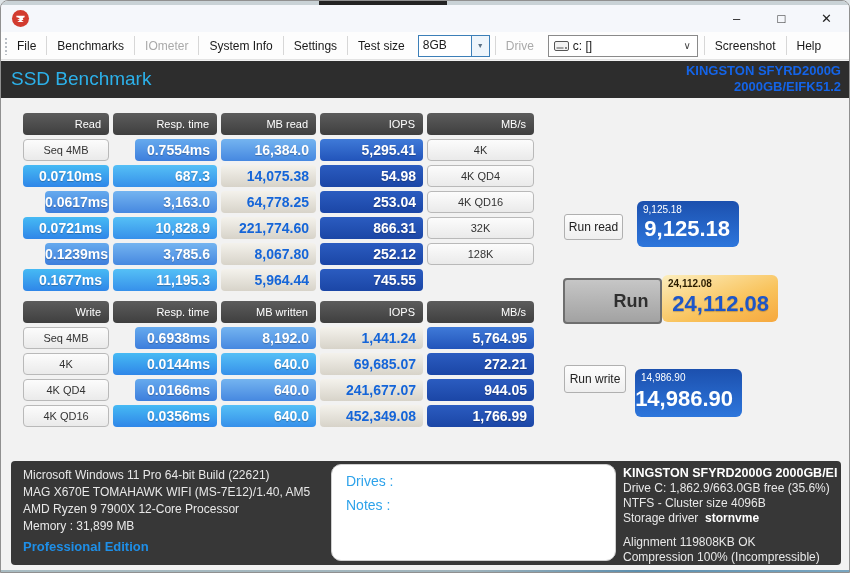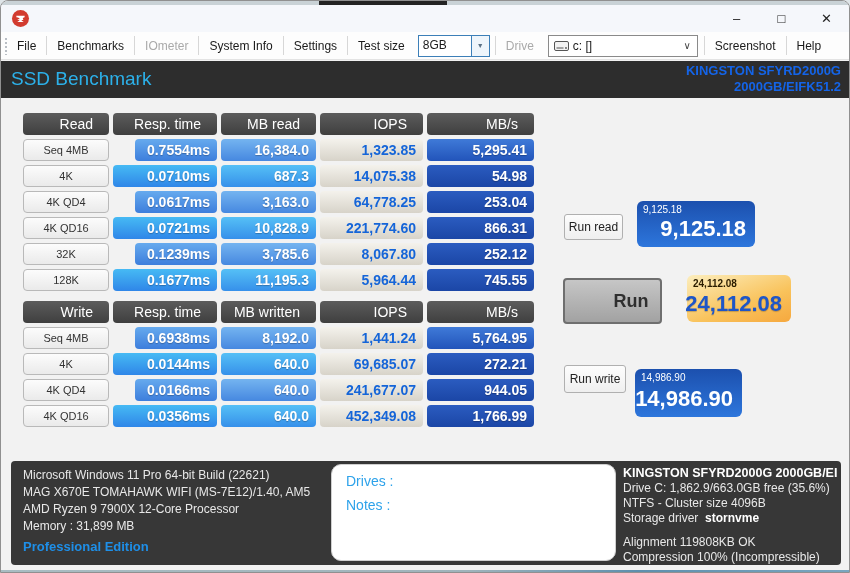--- a/index.html
+++ b/index.html
@@ -30,43 +30,43 @@
   .combo-drive .chev{margin-left:auto;margin-right:6px;color:#444;font-size:10px;}
   
   .band{position:absolute;left:0;top:60px;width:100%;height:37px;background:#2d2d2d;}
   .band-title{position:absolute;left:10px;top:7px;font-size:19px;color:#2cb1ea;}
   .band-device{position:absolute;right:8px;top:2px;text-align:right;font-size:13px;font-weight:bold;color:#1464e8;line-height:16px;}
   
   .bench-table{position:absolute;display:grid;grid-template-columns:86px 104px 95px 103px 107px;gap:4px;grid-auto-rows:22px;}
   #read-table{left:22px;top:112px;}
   #write-table{left:22px;top:300px;}
   .cell{border-radius:4px;line-height:22px;box-sizing:border-box;}
-  .cell-hdr{background:linear-gradient(180deg,#5c5c5c,#3f3f3f);color:#fff;font-size:14px;text-align:right;padding-right:16px;}
+  .cell-hdr{background:linear-gradient(180deg,#5c5c5c,#3f3f3f);color:#fff;font-size:11px;text-align:right;padding-right:8px;}
   .cell-label{background:linear-gradient(180deg,#fcfcfc,#eaeaea);border:1px solid #b9b9b9;color:#333;font-size:11px;text-align:center;line-height:20px;}
   .num{font-size:14px;font-weight:bold;text-align:right;padding-right:7px;color:#fff;text-shadow:0 1px 1px rgba(0,0,0,.25);}
   .cell-resp.tone-a{background:linear-gradient(180deg,#66aaee,#3d7edc);margin-left:22px;}
   .cell-resp.tone-b{background:linear-gradient(180deg,#46baf4,#2f86e8);}
   .cell-mb.tone-a{background:linear-gradient(180deg,#74b4f0,#4688e0);}
   .cell-mb.tone-b{background:linear-gradient(180deg,#55c0f6,#3690ea);}
   .cell-iops{background:linear-gradient(180deg,#f4f2ec,#d7d3c9);color:#1565d8 !important;text-shadow:none !important;}
   .cell-mbps{background:linear-gradient(180deg,#2b5cc0,#1b46a6);}
   .cell-mbps.bright{background:linear-gradient(180deg,#3f7ad8,#2254ba);}
   
   .btn-std{position:absolute;background:linear-gradient(180deg,#fdfdfd,#efefef);border:1px solid #b0b0b0;border-radius:3px;font-size:12px;color:#222;display:flex;align-items:center;justify-content:center;}
   #run-read{left:563px;top:213px;width:57px;height:24px;}
   #run-write{left:563px;top:364px;width:60px;height:26px;}
   .btn-run{position:absolute;left:562px;top:277px;width:58px;height:42px;background:linear-gradient(180deg,#c6c6c6,#a2a2a2);border:2px solid #6f6f6f;border-radius:4px;font-size:18px;font-weight:bold;color:#2f2f2f;display:flex;align-items:center;justify-content:center;padding-left:37px;}
   .score{position:absolute;border-radius:6px;}
   .score .sm{position:absolute;left:6px;top:3px;font-size:10px;}
   .score .lg{position:absolute;right:9px;bottom:5px;font-size:22px;font-weight:bold;}
   .score-blue{background:linear-gradient(180deg,#1c50ae,#2d76dc);}
   .score-blue .sm,.score-blue .lg{color:#fff;}
-  #score-read{left:636px;top:200px;width:118px;height:46px;text-align:center;}
+  #score-read{left:636px;top:200px;width:102px;height:46px;text-align:center;}
   #score-write{left:634px;top:368px;width:107px;height:48px;}
-  #score-total{left:686px;top:274px;width:104px;height:47px;background:linear-gradient(160deg,#fceebe 0%,#f9c35c 60%,#f6a83e 100%);}
+  #score-total{left:661px;top:274px;width:116px;height:47px;background:linear-gradient(160deg,#fceebe 0%,#f9c35c 60%,#f6a83e 100%);}
   #score-total .sm{color:#2b1d00;font-weight:bold;}
   #score-total .lg{color:#1e56c8;text-shadow:0 1px 1px rgba(0,0,0,.2);}
   
   .footer{position:absolute;left:10px;top:460px;width:830px;height:104px;background:#373737;border-radius:4px;color:#e8e8e8;}
   .sysinfo{position:absolute;left:12px;top:6px;font-size:12px;line-height:17px;}
   .edition{position:absolute;left:12px;top:78px;font-size:13px;font-weight:bold;color:#1e8fe8;}
   .notes-box{position:absolute;left:320px;top:3px;width:283px;height:95px;background:#fff;border:1px solid #cfcfcf;border-radius:10px;}
   .notes-box .nl{margin:8px 0 4px 14px;font-size:14px;color:#2da2ea;}
   .driveinfo{position:absolute;left:612px;top:5px;width:215px;font-size:12px;line-height:15px;overflow:hidden;}
   .driveinfo .dev{font-weight:bold;color:#fff;font-size:12.5px;white-space:nowrap;}
@@ -138,21 +138,20 @@
 
   <div id="read-table" class="bench-table">
       <div class="cell cell-hdr">Read</div>
       <div class="cell cell-hdr">Resp. time</div>
       <div class="cell cell-hdr">MB read</div>
       <div class="cell cell-hdr">IOPS</div>
       <div class="cell cell-hdr">MB/s</div>
       <div class="cell cell-label">Seq 4MB</div>
       <div class="cell num cell-resp tone-a">0.7554ms</div>
       <div class="cell num cell-mb tone-a">16,384.0</div>
-      <div class="cell num cell-iops tone-a">1,323.85</div>
       <div class="cell num cell-mbps tone-a bright">5,295.41</div>
       <div class="cell cell-label">4K</div>
       <div class="cell num cell-resp tone-b">0.0710ms</div>
       <div class="cell num cell-mb tone-b">687.3</div>
       <div class="cell num cell-iops tone-b">14,075.38</div>
       <div class="cell num cell-mbps tone-b">54.98</div>
       <div class="cell cell-label">4K QD4</div>
       <div class="cell num cell-resp tone-a">0.0617ms</div>
       <div class="cell num cell-mb tone-a">3,163.0</div>
       <div class="cell num cell-iops tone-a">64,778.25</div>

